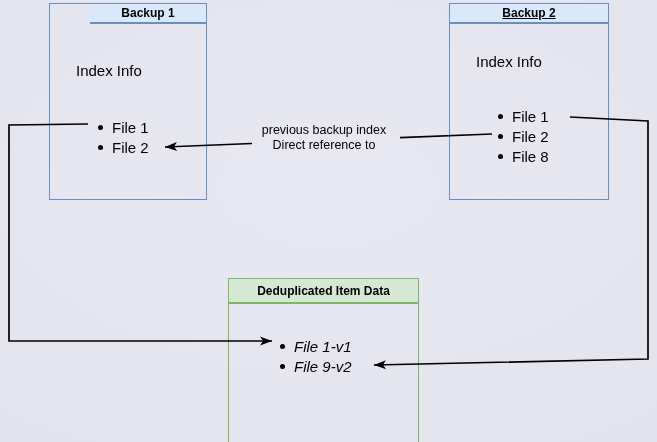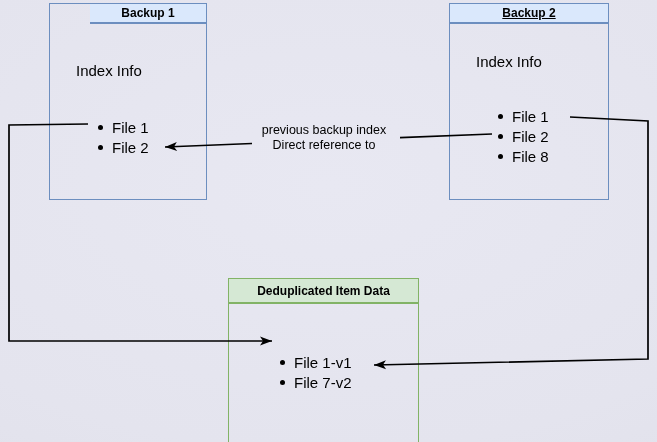--- a/index.html
+++ b/index.html
@@ -122,28 +122,28 @@
         <span class="dot"></span>
         <span>File 8</span>
       </li>
     </ul>
   </div>
 
   <div class="box green" style="left:228px; top:278px; width:191px; height:168px;">
     <div class="box-header">
       <span>Deduplicated Item Data</span>
     </div>
-    <ul class="file-list" style="left:51px; top:73px;">
+    <ul class="file-list" style="left:51px; top:57px;font-style:italic;">
       <li>
         <span class="dot"></span>
         <span>File 1-v1</span>
       </li>
       <li>
         <span class="dot"></span>
-        <span>File 7-v2</span>
+        <span>File 9-v2</span>
       </li>
     </ul>
   </div>
 
   <svg class="arrows" viewBox="0 0 657 442">
     <defs>
       <marker id="arrowhead" markerUnits="userSpaceOnUse" markerWidth="14" markerHeight="10" refX="12.5" refY="5" orient="auto">
         <path d="M0.5,0.5 L12.5,5 L0.5,9.5 L3.5,5 Z" fill="#000" stroke="none" style="stroke:none;fill:#000;"></path>
       </marker>
     </defs>

